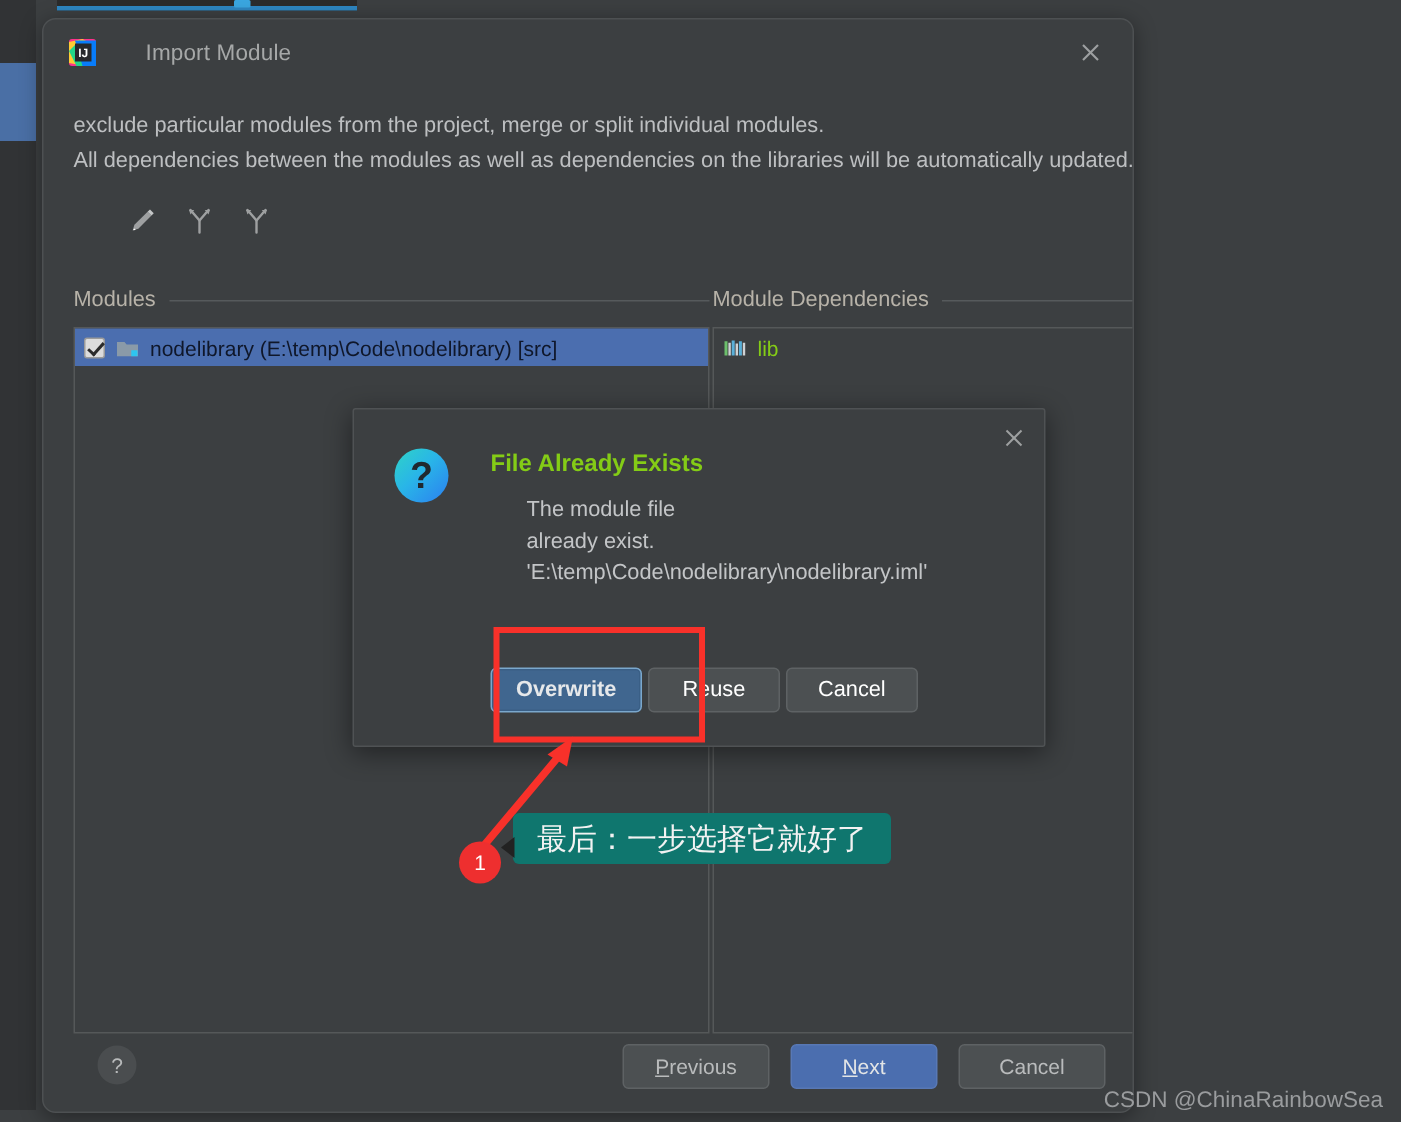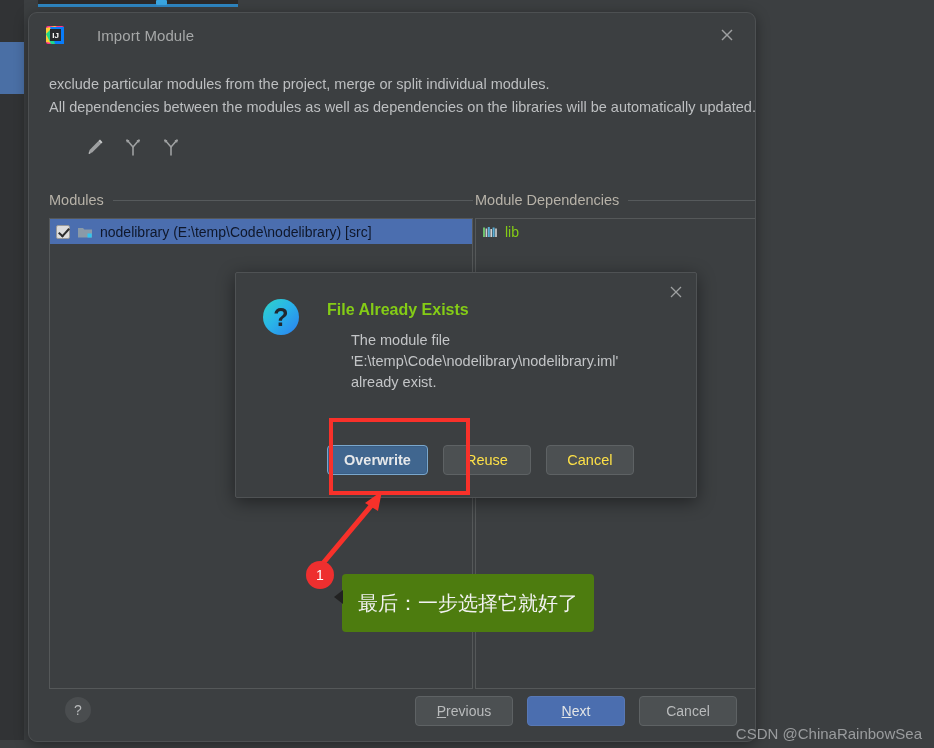--- a/index.html
+++ b/index.html
@@ -198,27 +198,27 @@
     position: absolute; left: 91px; top: 28px;
     color: #84cc16; font-size: 16px; font-weight: bold;
   }
   .modal-msg {
     position: absolute; left: 91px; top: 57px; right: 16px;
     color: #c3c5c7; font-size: 14.5px; line-height: 21px; margin-left: 24px;
   }
   .modal-msg div { white-space: nowrap; }
   .modal-buttons {
     position: absolute; left: 91px; bottom: 22px;
-    display: flex; gap: 15px; align-items: center;
+    display: flex; gap: 4px; align-items: center;
   }
   .mbtn {
     min-width: 88px; height: 30px;
     display: flex; align-items: center; justify-content: center;
     background: #4c5052; border: 1px solid #5e6264; border-radius: 4px;
-    color: #fde047; font-size: 14.5px; cursor: pointer; padding: 0 16px;
+    color: #ffffff; font-size: 14.5px; cursor: pointer; padding: 0 16px;
   }
   .mbtn.default {
     background: #40668f; border: 1px solid #7aa7cc;
     color: #e6e8ea; font-weight: bold;
     box-shadow: inset 0 0 0 1px #3a5f86;
   }
 
   
   .anno-box {
     position: absolute; left: 329px; top: 418px;
@@ -228,23 +228,23 @@
   }
   .anno-arrow { position: absolute; left: 292px; top: 486px; width: 120px; height: 110px; pointer-events: none; }
   .anno-badge {
     position: absolute; left: 306px; top: 561px;
     width: 28px; height: 28px; border-radius: 50%;
     background: #ee2f2f; color: #fff;
     display: flex; align-items: center; justify-content: center;
     font-size: 14px;
   }
   .anno-tip {
-    position: absolute; left: 342px; top: 574px;
-    height: 58px; padding: 0 16px;
-    background: #4d7c0f; border-radius: 4px;
+    position: absolute; left: 342px; top: 542px;
+    height: 34px; padding: 0 16px;
+    background: #0f766e; border-radius: 4px;
     display: flex; align-items: center;
     color: #f2f2f2; font-size: 20px;
     white-space: nowrap;
   }
   .anno-tip::before {
     content: ""; position: absolute; left: -8px; top: 16px;
     border-top: 7px solid transparent;
     border-bottom: 7px solid transparent;
     border-right: 9px solid #222;
   }
@@ -387,22 +387,22 @@
     <span class="modal-close">
       <svg width="16" height="16" viewBox="0 0 16 16">
         <line x1="3" y1="3" x2="13" y2="13" stroke="currentColor" stroke-width="1.3"></line>
         <line x1="13" y1="3" x2="3" y2="13" stroke="currentColor" stroke-width="1.3"></line>
       </svg>
     </span>
     <div class="q-icon">?</div>
     <div class="modal-title">File Already Exists</div>
     <div class="modal-msg">
       <div>The module file</div>
+      <div>already exist.</div>
       <div>'E:\temp\Code\nodelibrary\nodelibrary.iml'</div>
-      <div>already exist.</div>
     </div>
     <div class="modal-buttons">
       <div class="mbtn default">Overwrite</div>
       <div class="mbtn">Reuse</div>
       <div class="mbtn">Cancel</div>
     </div>
   </div>
 
   <div class="anno-box"></div>
   <svg class="anno-arrow" viewBox="0 0 120 110">

